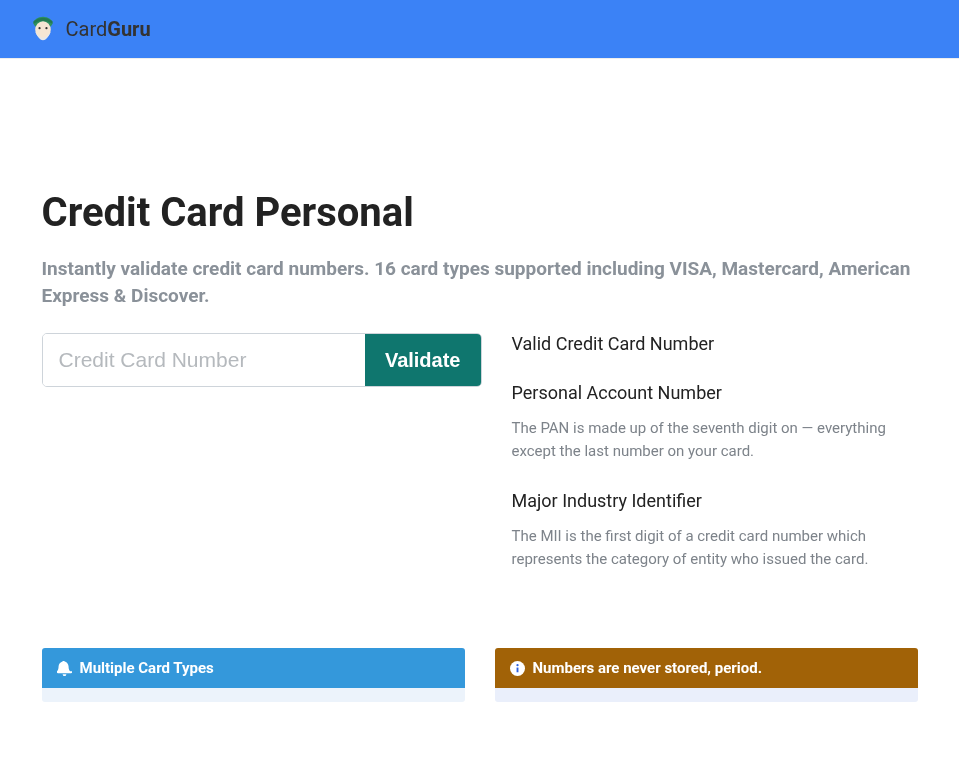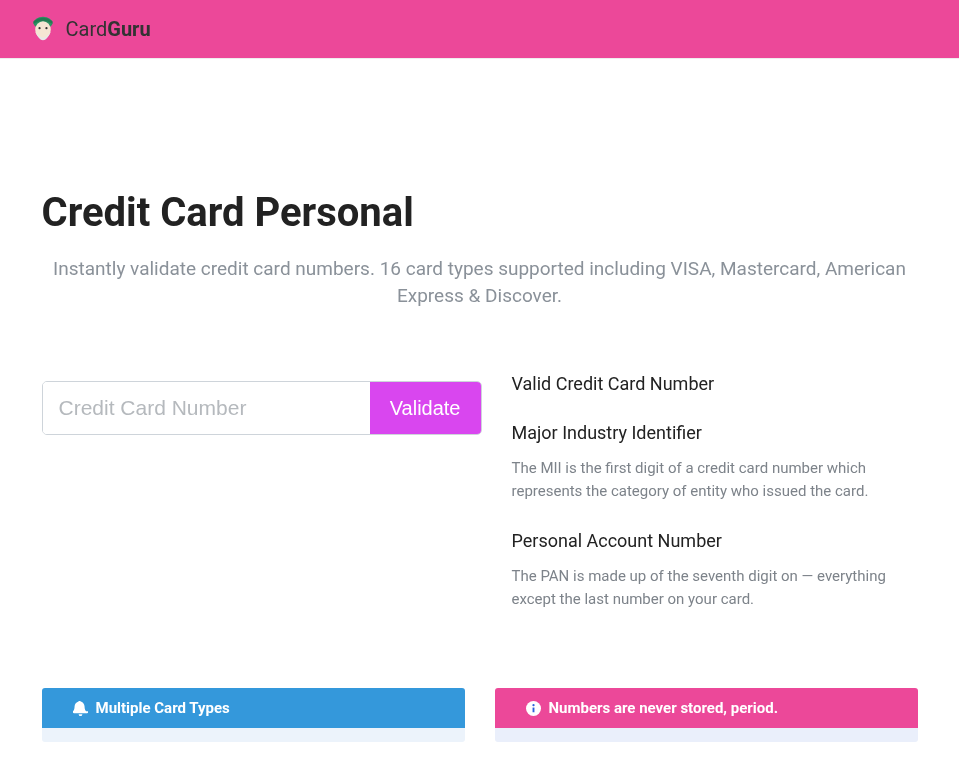--- a/index.html
+++ b/index.html
@@ -6,21 +6,21 @@
       margin: 0;
       padding: 0;
       box-sizing: border-box;
     }
     body {
       font-family: -apple-system, BlinkMacSystemFont, "Segoe UI", Roboto, "Helvetica Neue", Arial, sans-serif;
       background: #fff;
       color: #212529;
     }
     .header {
-      background: #ec4899;
+      background: #3b82f6;
       padding: 14px 0;
       border-bottom: 1px solid #eee;
     }
     .header-inner {
       max-width: 900px;
       margin: 0 auto;
       display: flex;
       align-items: center;
       gap: 10px;
     }
@@ -47,62 +47,60 @@
     .page-title {
       font-size: 40px;
       font-weight: 700;
       margin-top: 130px;
       margin-bottom: 20px;
       color: #222;
     }
     .page-subtitle {
       font-size: 19px;
       color: #8a9199;
-      font-weight: 400;
+      font-weight: 700;
       line-height: 1.4;
-      margin-bottom: 64px;
-      text-align: center;
+      margin-bottom: 24px;
     }
     .main-row {
       display: flex;
       gap: 30px;
     }
     .left-col {
       flex: 0 0 440px;
     }
     .right-col {
       flex: 1;
     }
     .input-group {
       display: flex;
       border: 1px solid #ced4da;
       border-radius: 5px;
       overflow: hidden;
       background: #fff;
-      margin-top: 8px;
     }
     .card-input {
       flex: 1;
       border: none;
       outline: none;
       font-size: 21px;
       padding: 14px 16px;
       color: #555;
     }
     .card-input::placeholder {
       color: #b5b9bd;
     }
     .validate-btn {
-      background: #d946ef;
+      background: #0f766e;
       color: #fff;
       border: none;
       font-size: 20px;
       padding: 0 20px;
       cursor: pointer;
-      font-weight: 400;
+      font-weight: 700;
     }
     .info-block {
       margin-bottom: 28px;
     }
     .info-title {
       font-size: 18px;
       font-weight: 400;
       margin-bottom: 14px;
       color: #222;
     }
@@ -116,32 +114,32 @@
       gap: 30px;
       margin-top: 50px;
     }
     .card-box {
       flex: 1;
       border-radius: 3px;
       overflow: hidden;
     }
     .card-header {
       color: #fff;
-      padding: 11px 31px;
+      padding: 11px 15px;
       font-weight: 700;
       font-size: 15px;
       display: flex;
       align-items: center;
       gap: 8px;
     }
     .card-header.blue1 {
       background: #3498db;
     }
     .card-header.blue2 {
-      background: #ec4899;
+      background: #a16207;
     }
     .card-body {
       background: #ecf3fb;
       min-height: 14px;
     }
     .card-body.b2 {
       background: #eaeffb;
     }
     .bell-icon, .info-icon {
       display: inline-flex;
@@ -180,26 +178,26 @@
         <input class="card-input" type="text" placeholder="Credit Card Number" style="">
         <button class="validate-btn">Validate</button>
       </div>
     </div>
 
     <div class="right-col">
       <div class="info-block">
         <h3 class="info-title">Valid Credit Card Number</h3>
       </div>
       <div class="info-block">
+        <h3 class="info-title">Personal Account Number</h3>
+        <p class="info-body">The PAN is made up of the seventh digit on — everything except the last number on your card.</p>
+      </div>
+      <div class="info-block">
         <h3 class="info-title">Major Industry Identifier</h3>
         <p class="info-body">The MII is the first digit of a credit card number which represents the category of entity who issued the card.</p>
-      </div>
-      <div class="info-block">
-        <h3 class="info-title">Personal Account Number</h3>
-        <p class="info-body">The PAN is made up of the seventh digit on — everything except the last number on your card.</p>
       </div>
     </div>
   </div>
 
   <div class="cards-row">
     <div class="card-box">
       <div class="card-header blue1">
         <span class="bell-icon">
           <svg viewBox="0 0 16 16" width="15" height="15" fill="#fff">
             <path d="M8 16a2 2 0 0 0 2-2H6a2 2 0 0 0 2 2zm6-5c-.6-.7-1.7-1.8-1.7-5.3 0-2.7-1.9-4.8-4.3-5.3V0a1 1 0 0 0-2 0v.4C3.6 1 1.7 3 1.7 5.7c0 3.5-1.1 4.6-1.7 5.3-.2.2-.3.5-.3.8 0 .7.5 1.2 1.3 1.2h14c.8 0 1.3-.5 1.3-1.2 0-.3-.1-.6-.3-.8z"></path>

